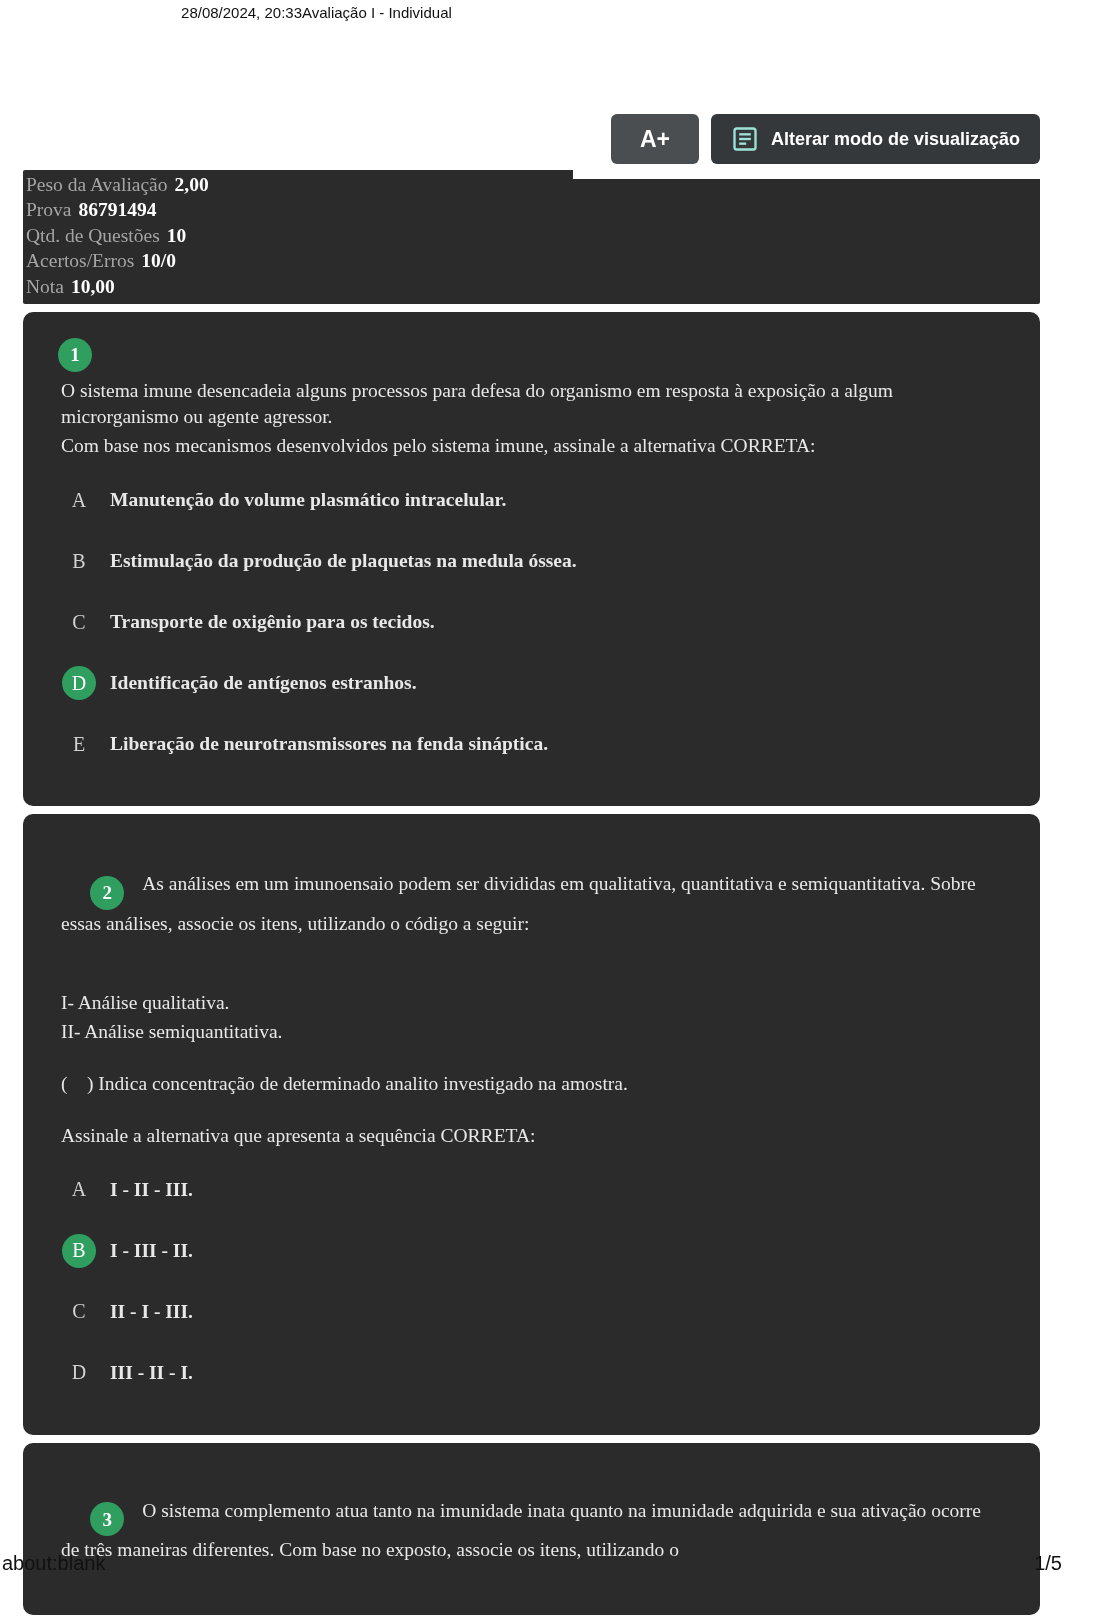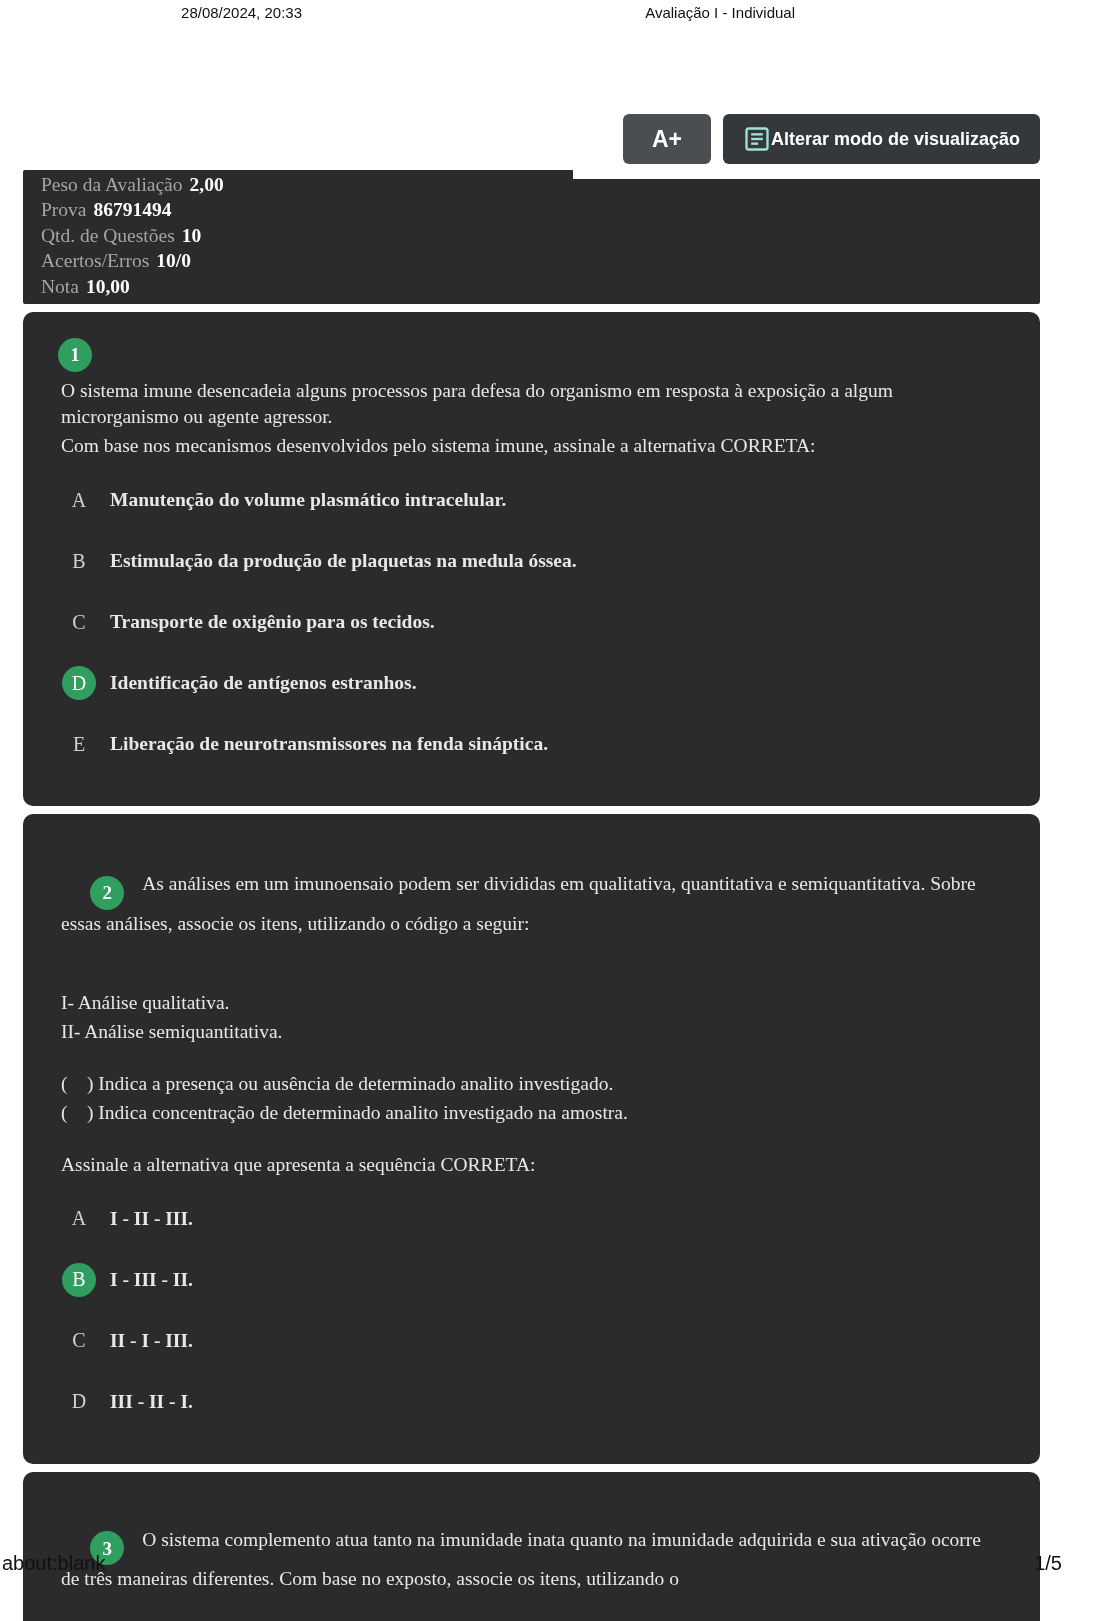--- a/index.html
+++ b/index.html
@@ -8,45 +8,45 @@
     background:#ffffff;
     font-family:"Liberation Serif",serif;
   }
   
   .print-header{
     display:flex;align-items:flex-start;
     font-family:"Liberation Sans",sans-serif;font-size:15px;color:#111;
     padding:4px 2px 0 2px;
   }
   .print-header .h-left{width:300px;text-align:right;}
-  .print-header .h-center{flex:1;text-align:right;}
+  .print-header .h-center{flex:1;text-align:left;}
   .print-header .h-right{width:300px;}
   .print-footer{
     position:absolute;left:2px;right:35px;bottom:46px;
     display:flex;justify-content:space-between;
     font-family:"Liberation Sans",sans-serif;font-size:20px;color:#111;
   }
   
   .content{margin-left:23px;width:1017px;}
   
   .toolbar{display:flex;justify-content:flex-end;gap:12px;margin-top:93px;}
   .btn{
     height:50px;border:none;border-radius:6px;cursor:pointer;color:#fff;
     font-family:"Liberation Sans",sans-serif;
     display:flex;align-items:center;justify-content:center;
   }
   .btn-zoom{width:88px;background:var(--button-gray,#4a4e51);font-size:23px;font-weight:bold;}
-  .btn-view{background:var(--button-dark,#35383b);font-size:18px;font-weight:bold;padding:0 20px;}
+  .btn-view{background:var(--button-dark,#35383b);font-size:18px;font-weight:bold;padding:0 20px;gap:12px;}
   .icon-reader{color:var(--icon-teal,#9fe3d8);display:flex;align-items:center;}
   .icon-reader svg{display:block;}
   
   .summary{
     position:relative;margin-top:6px;border-radius:2px;
     background:var(--card-bg,#2b2b2b);color:var(--card-text,#e8e8e8);
-    font-size:19.5px;line-height:25.4px;padding:2px 4px 5px 18px;
+    font-size:19.5px;line-height:25.4px;padding:2px 4px 5px 3px;
   }
   .summary .notch{position:absolute;top:0;right:0;width:467px;height:9px;background:#fff;}
   .summary .lbl{color:var(--label-dim,#a5a5a5);}
   .summary .val{color:#ffffff;font-weight:bold;margin-left:7px;}
   
   .card{
     background:var(--card-bg,#2b2b2b);border-radius:10px;margin-top:8px;
     color:var(--card-text,#e8e8e8);
     padding:26px 40px 45px 35px;
   }
@@ -149,21 +149,20 @@
 
   <section class="card">
     <p class="q-text lead">
       <span class="badge number">2</span><span>As análises em um imunoensaio podem ser divididas em qualitativa, quantitativa e semiquantitativa. Sobre essas análises, associe os itens, utilizando o código a seguir:</span>
     </p>
     <div class="group">
       <p class="q-text">I- Análise qualitativa.</p>
       <p class="q-text">II- Análise semiquantitativa.</p>
     </div>
     <div class="group">
-      <p class="q-text">(    ) Indica a presença ou ausência de determinado analito investigado.</p>
       <p class="q-text">(    ) Indica concentração de determinado analito investigado na amostra.</p>
     </div>
     <div class="group">
       <p class="q-text">Assinale a alternativa que apresenta a sequência CORRETA:</p>
     </div>
     <div class="options">
       <div class="option">
         <span class="badge letter">A</span>
         <span class="option-text">I - II - III.</span>
       </div>

